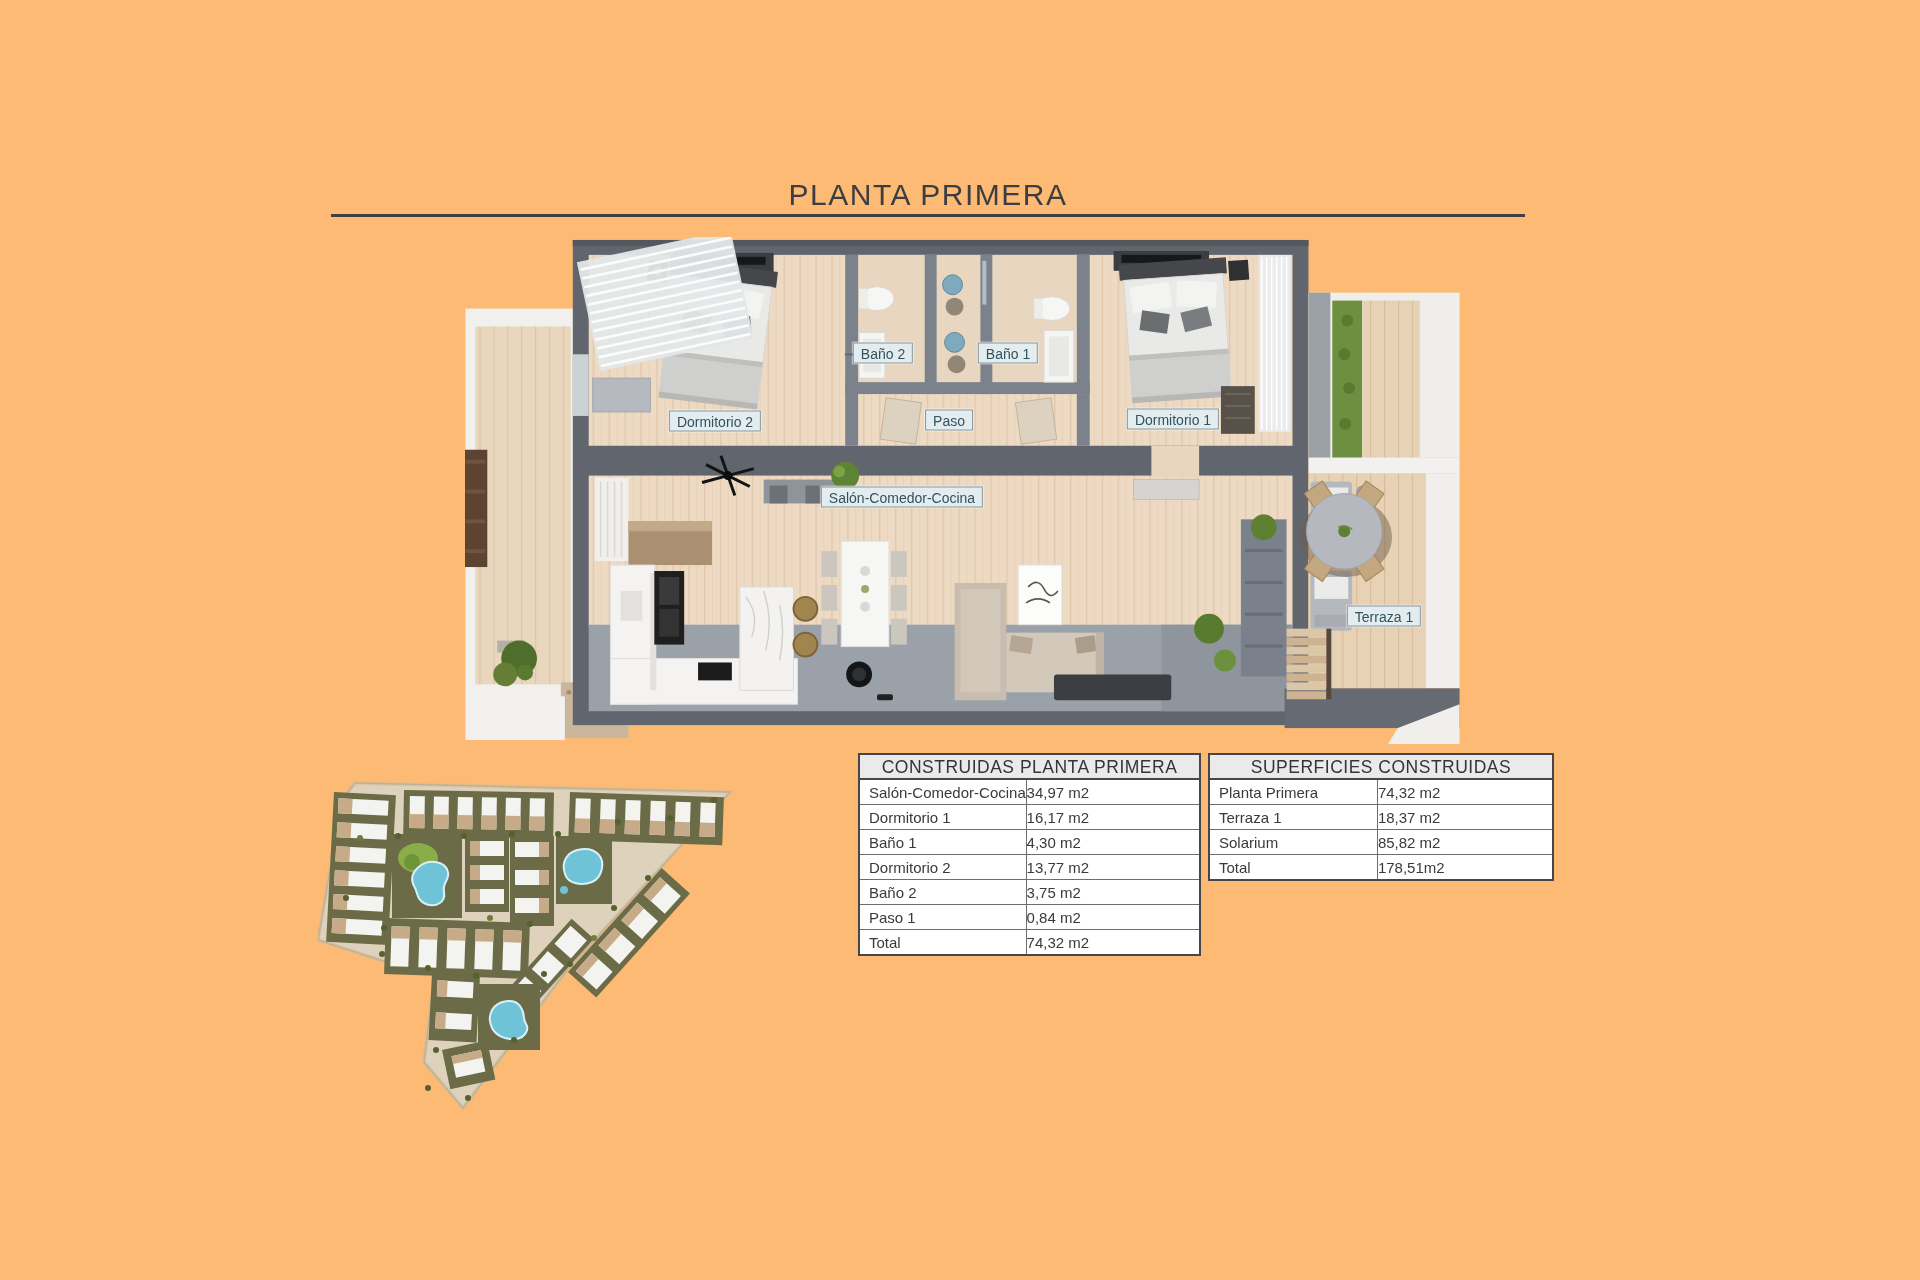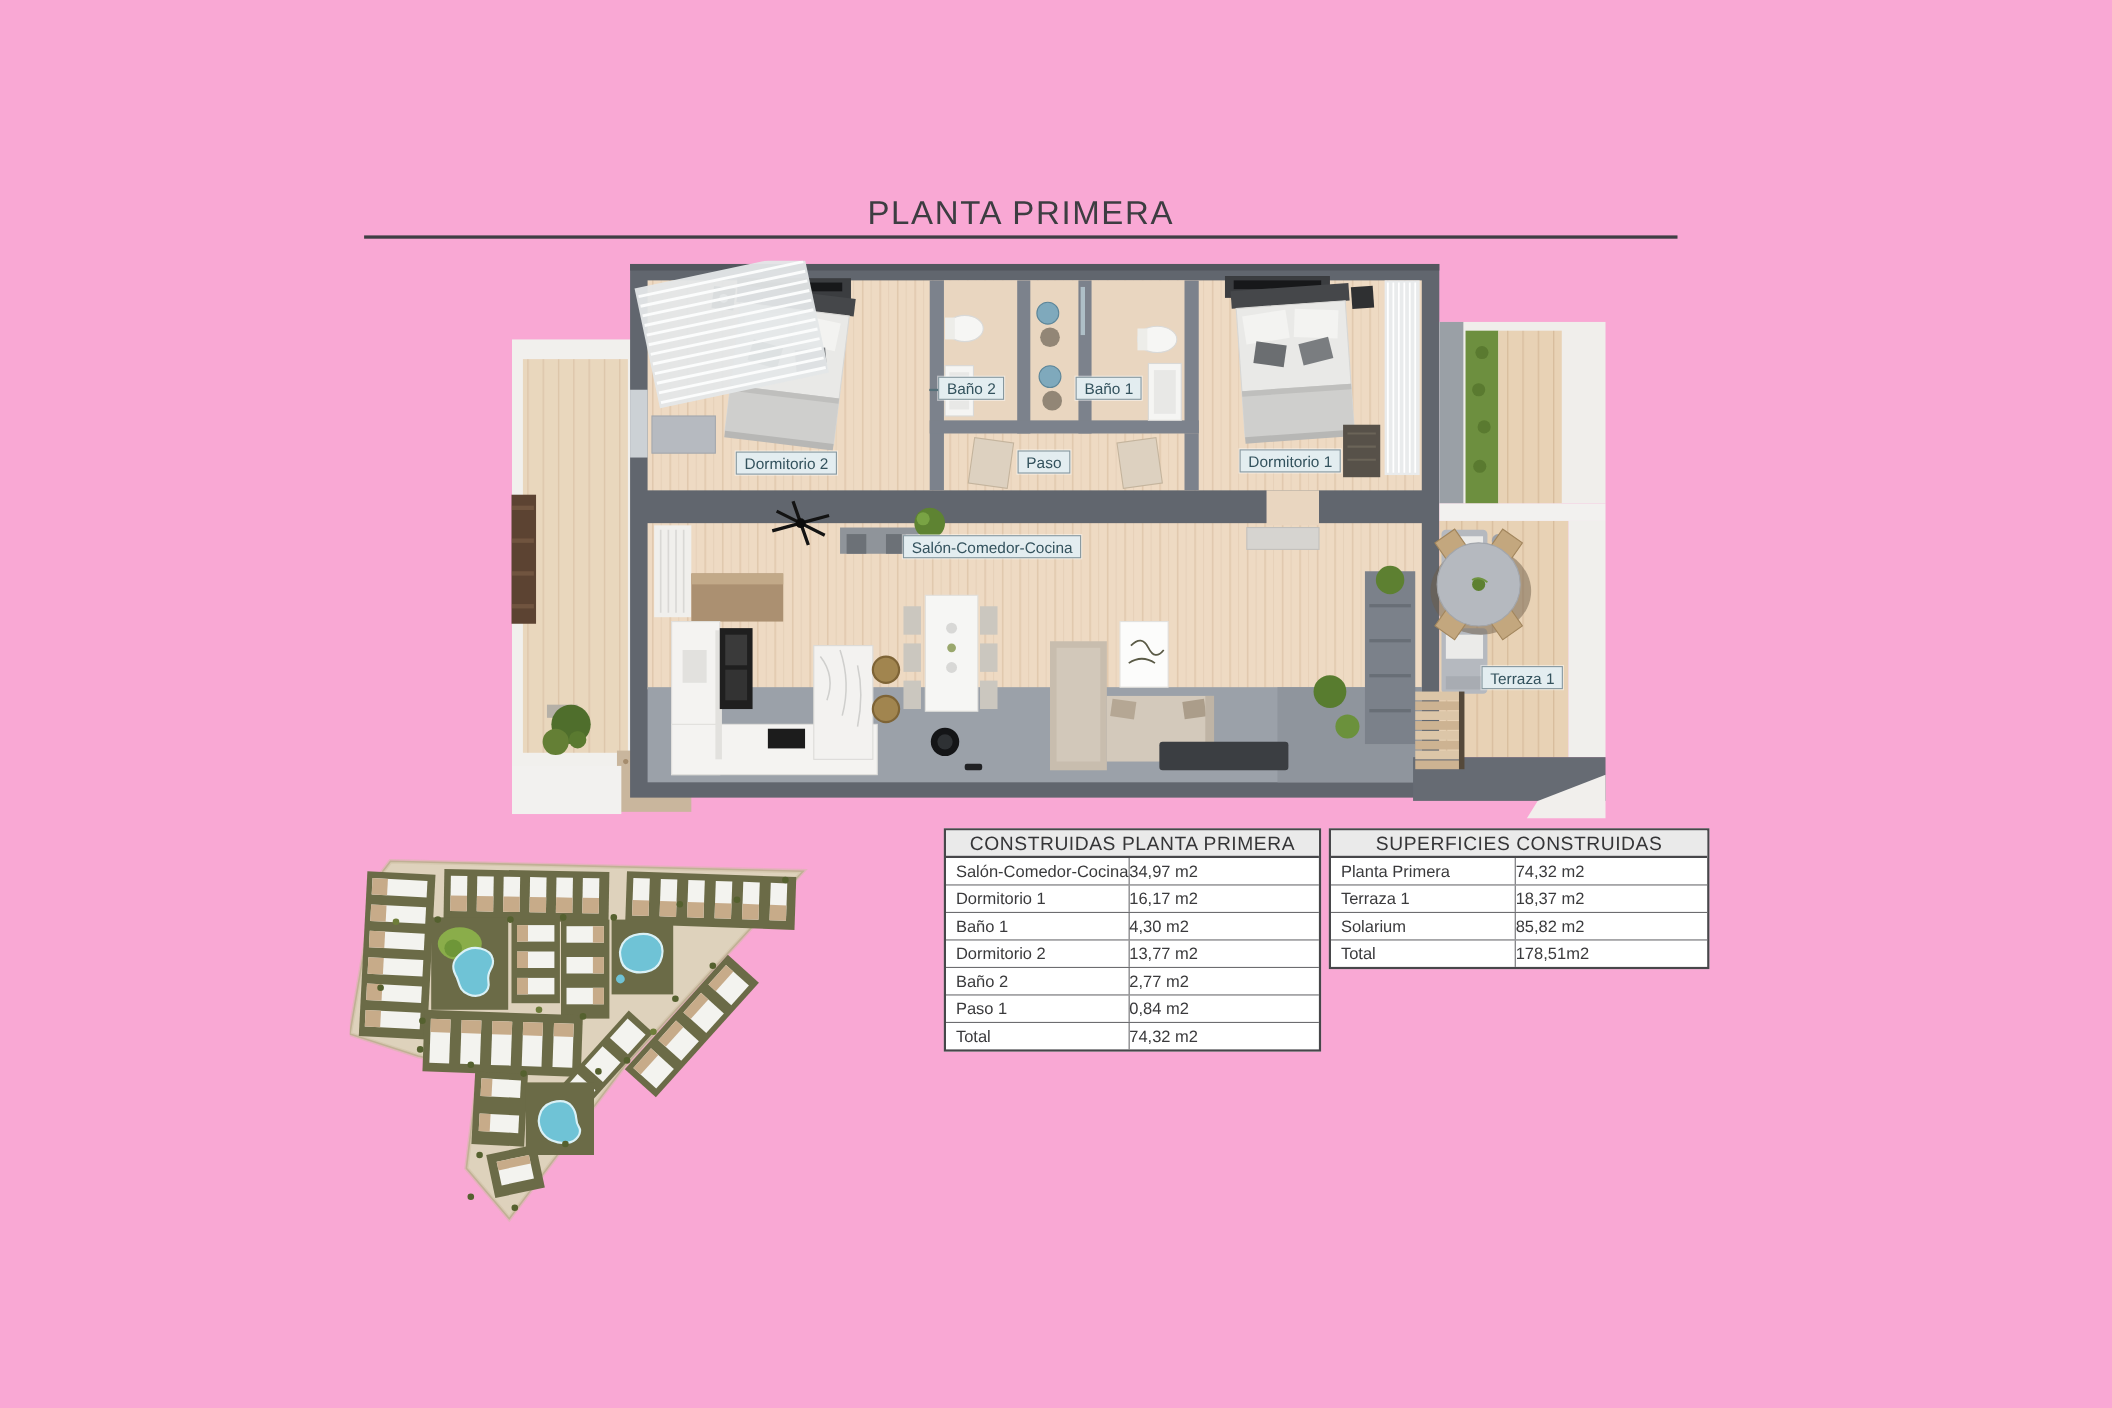--- a/index.html
+++ b/index.html
@@ -1,18 +1,18 @@
 <!DOCTYPE html>
 <html><head>
 <meta charset="utf-8">
 <style>
   html,body{margin:0;padding:0;background:#fff;}
   body{width:1920px;height:1280px;position:relative;overflow:hidden;
        font-family:"Liberation Sans",sans-serif;}
-  #canvas{position:absolute;inset:0;background:#f9a8d4;}
+  #canvas{position:absolute;inset:0;background:#fdba74;}
 
   .page-title{position:absolute;left:331px;top:178px;width:1194px;text-align:center;
       font-size:30px;letter-spacing:1.5px;color:#3d3d41;white-space:nowrap;}
   .title-rule{position:absolute;left:331px;top:214px;width:1194px;height:3px;background:#3f3f44;}
 
   .plan-svg{position:absolute;left:465px;top:237px;width:995px;height:507px;}
   .site-svg{position:absolute;left:318px;top:778px;width:432px;height:340px;}
 
   .room-label{position:absolute;transform:translate(-50%,-50%);background:#e3edf0;
       border:1px solid #87989f;color:#33525d;font-size:14px;line-height:16px;
@@ -323,21 +323,21 @@
     <div class="t-row">
       <div class="t-label">Baño 1</div>
       <div class="t-value">4,30 m2</div>
     </div>
     <div class="t-row">
       <div class="t-label">Dormitorio 2</div>
       <div class="t-value">13,77 m2</div>
     </div>
     <div class="t-row">
       <div class="t-label">Baño 2</div>
-      <div class="t-value">2,77 m2</div>
+      <div class="t-value">3,75 m2</div>
     </div>
     <div class="t-row">
       <div class="t-label">Paso 1</div>
       <div class="t-value">0,84 m2</div>
     </div>
     <div class="t-row">
       <div class="t-label">Total</div>
       <div class="t-value">74,32 m2</div>
     </div>
   </div>

